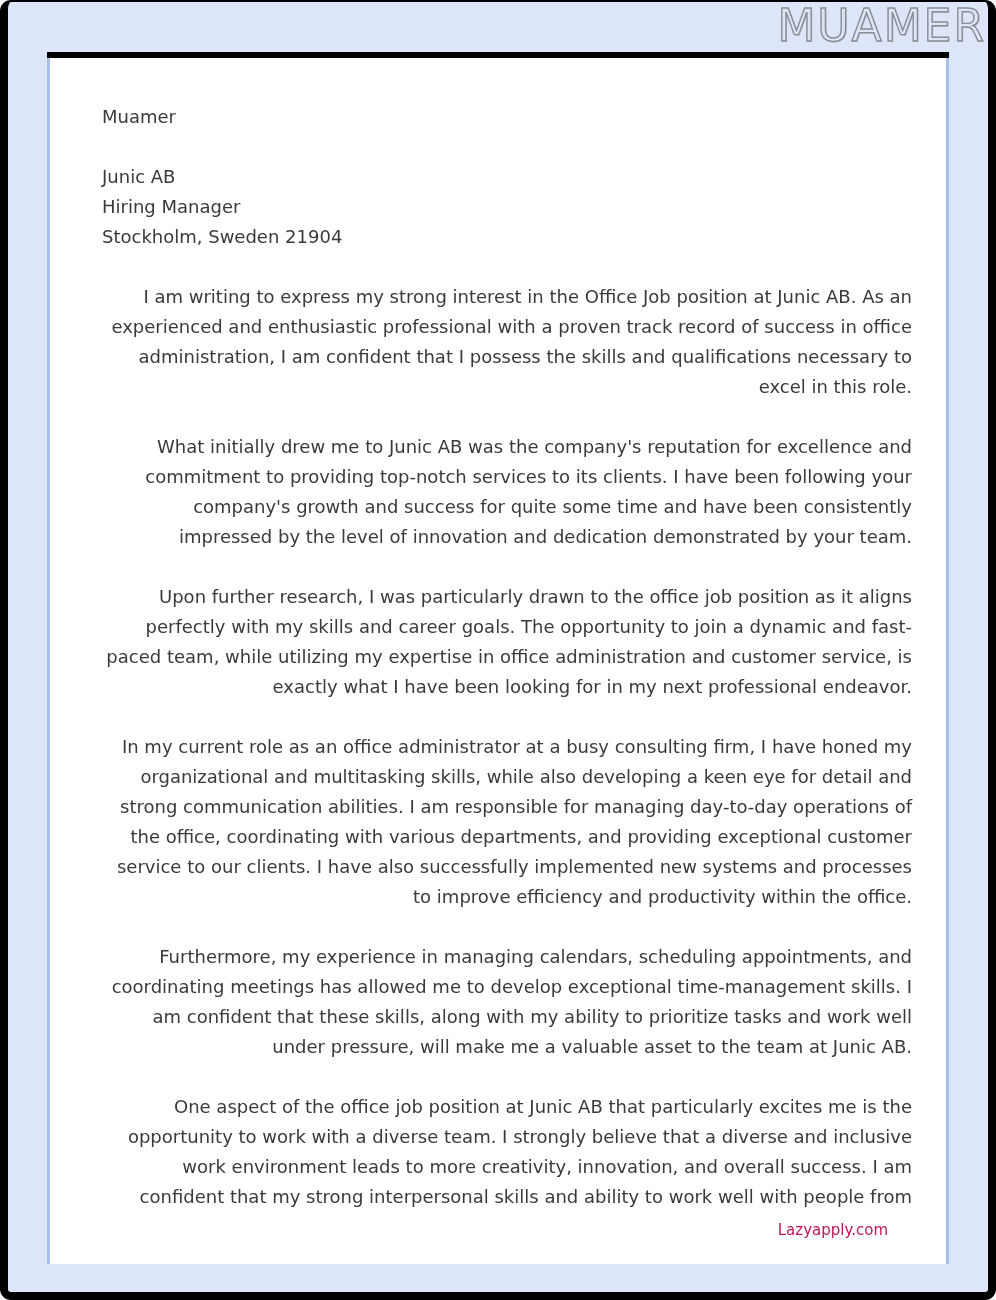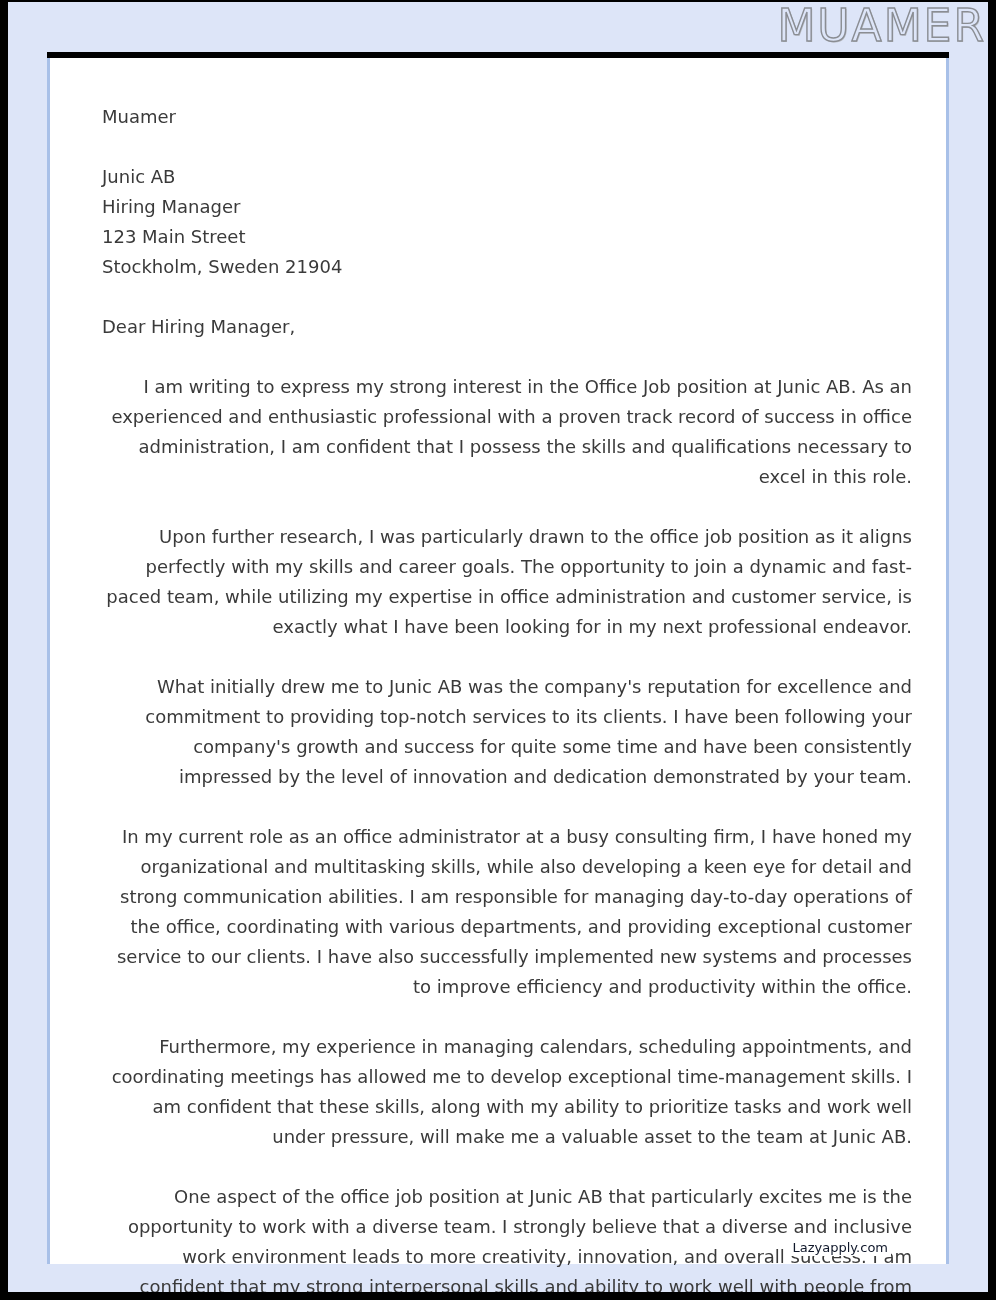--- a/index.html
+++ b/index.html
@@ -19,20 +19,21 @@
     position: relative;
     width: 996px;
     height: 1300px;
     background: #dde5f8;
     box-sizing: border-box;
     border-left: 8px solid #000000;
     border-right: 8px solid #000000;
     border-top: 2px solid #000000;
     border-bottom: 8px solid #000000;
     overflow: hidden;
+    border-radius: 11px;
   }
 
   
   #header-band {
     position: absolute;
     left: 0;
     top: 0;
     width: 980px;
     height: 55px;
     background: #dde5f8;
@@ -100,23 +101,23 @@
   }
   #letter p.para {
     margin: 0 0 30px 0;
     text-align: right;
   }
 
   
   #watermark {
     position: absolute;
     right: 55px;
-    bottom: 8px;
-    font-size: 13px;
-    color: #0f172a;
+    bottom: 24px;
+    font-size: 15px;
+    color: #be185d;
     font-family: "DejaVu Sans", sans-serif;
     background: #ffffff;
     padding: 1px 3px;
     user-select: none;
   }
 </style>
 </head>
 <body>
 
 <div id="viewport">
@@ -131,31 +132,27 @@
 
     <div id="letter">
 
       <div class="blk">
         <span class="ln">Muamer</span>
       </div>
 
       <div class="blk">
         <span class="ln">Junic AB</span>
         <span class="ln">Hiring Manager</span>
-        <span class="ln">123 Main Street</span>
         <span class="ln">Stockholm, Sweden 21904</span>
       </div>
 
-      <div class="blk">
-        <span class="ln">Dear Hiring Manager,</span>
-      </div>
 
       <p class="para">I am writing to express my strong interest in the Office Job position at Junic AB. As an experienced and enthusiastic professional with a proven track record of success in office administration, I am confident that I possess the skills and qualifications necessary to excel in this role.</p>
+      <p class="para">What initially drew me to Junic AB was the company's reputation for excellence and commitment to providing top-notch services to its clients. I have been following your company's growth and success for quite some time and have been consistently impressed by the level of innovation and dedication demonstrated by your team.</p>
       <p class="para">Upon further research, I was particularly drawn to the office job position as it aligns perfectly with my skills and career goals. The opportunity to join a dynamic and fast-paced team, while utilizing my expertise in office administration and customer service, is exactly what I have been looking for in my next professional endeavor.</p>
-      <p class="para">What initially drew me to Junic AB was the company's reputation for excellence and commitment to providing top-notch services to its clients. I have been following your company's growth and success for quite some time and have been consistently impressed by the level of innovation and dedication demonstrated by your team.</p>
       <p class="para">In my current role as an office administrator at a busy consulting firm, I have honed my organizational and multitasking skills, while also developing a keen eye for detail and strong communication abilities. I am responsible for managing day-to-day operations of the office, coordinating with various departments, and providing exceptional customer service to our clients. I have also successfully implemented new systems and processes to improve efficiency and productivity within the office.</p>
       <p class="para">Furthermore, my experience in managing calendars, scheduling appointments, and coordinating meetings has allowed me to develop exceptional time-management skills. I am confident that these skills, along with my ability to prioritize tasks and work well under pressure, will make me a valuable asset to the team at Junic AB.</p>
       <p class="para">One aspect of the office job position at Junic AB that particularly excites me is the opportunity to work with a diverse team. I strongly believe that a diverse and inclusive work environment leads to more creativity, innovation, and overall success. I am confident that my strong interpersonal skills and ability to work well with people from</p>
 
     </div>
 
     <div id="watermark">Lazyapply.com</div>
 
   </div>
 

